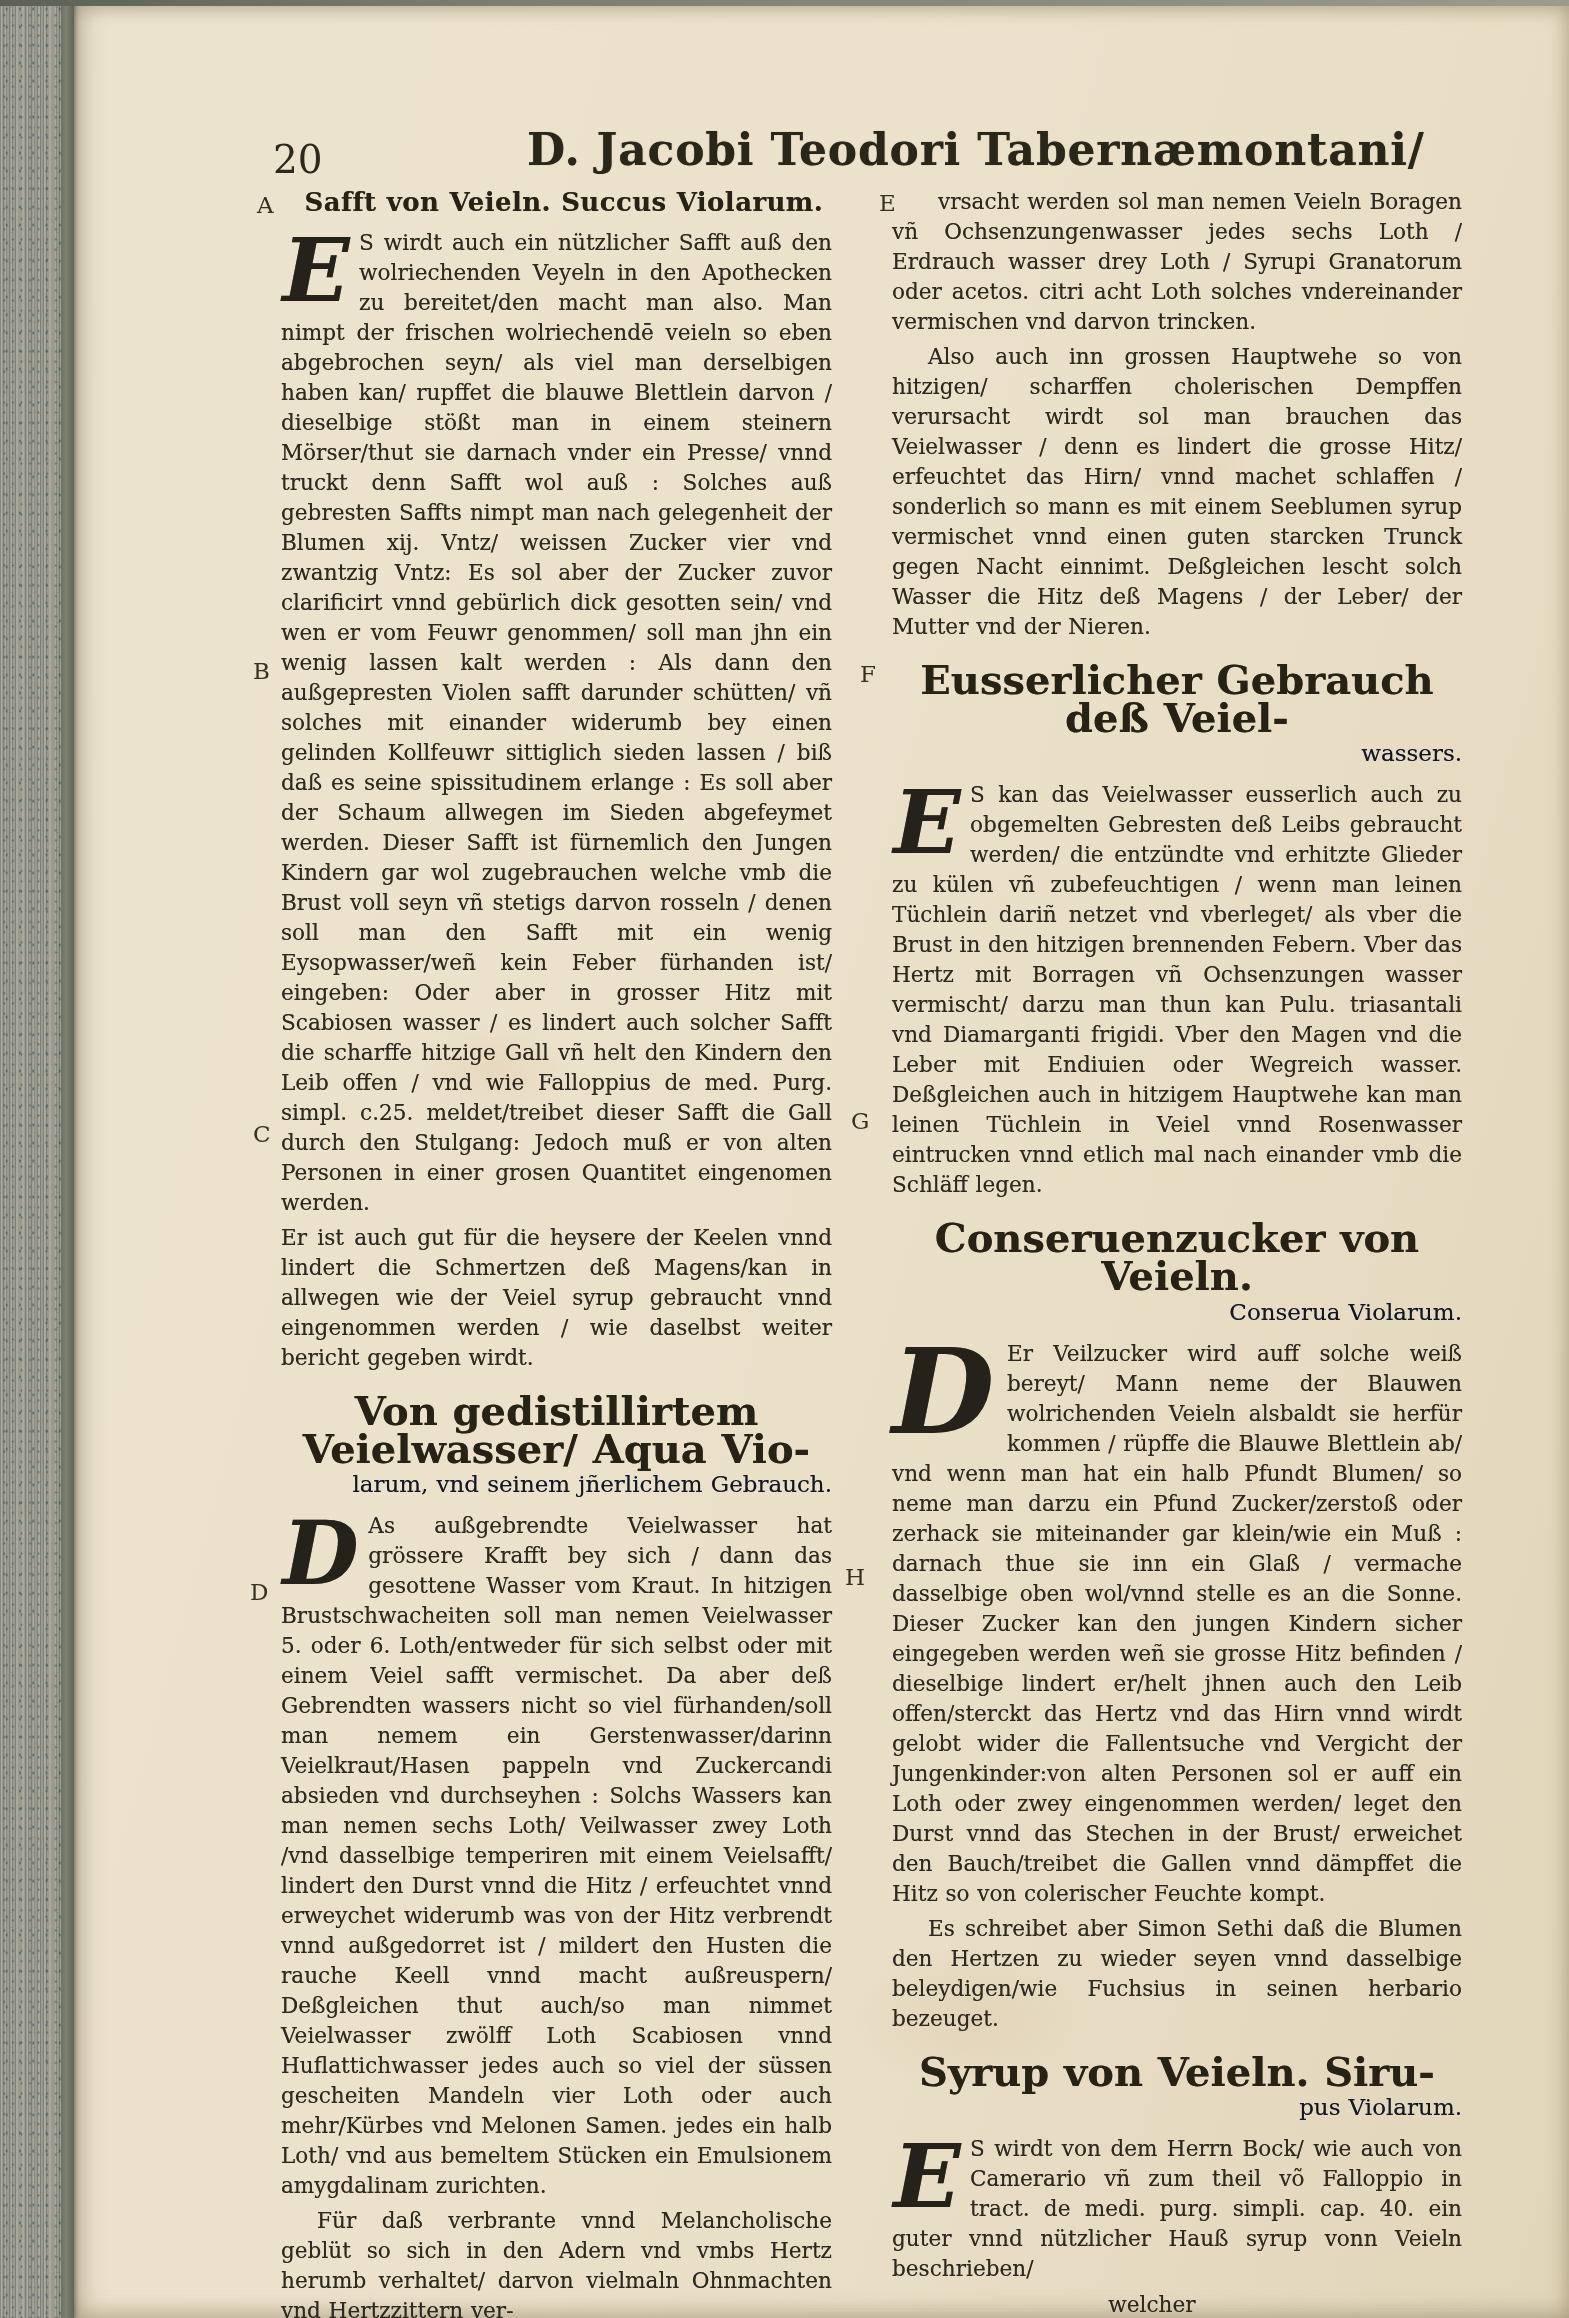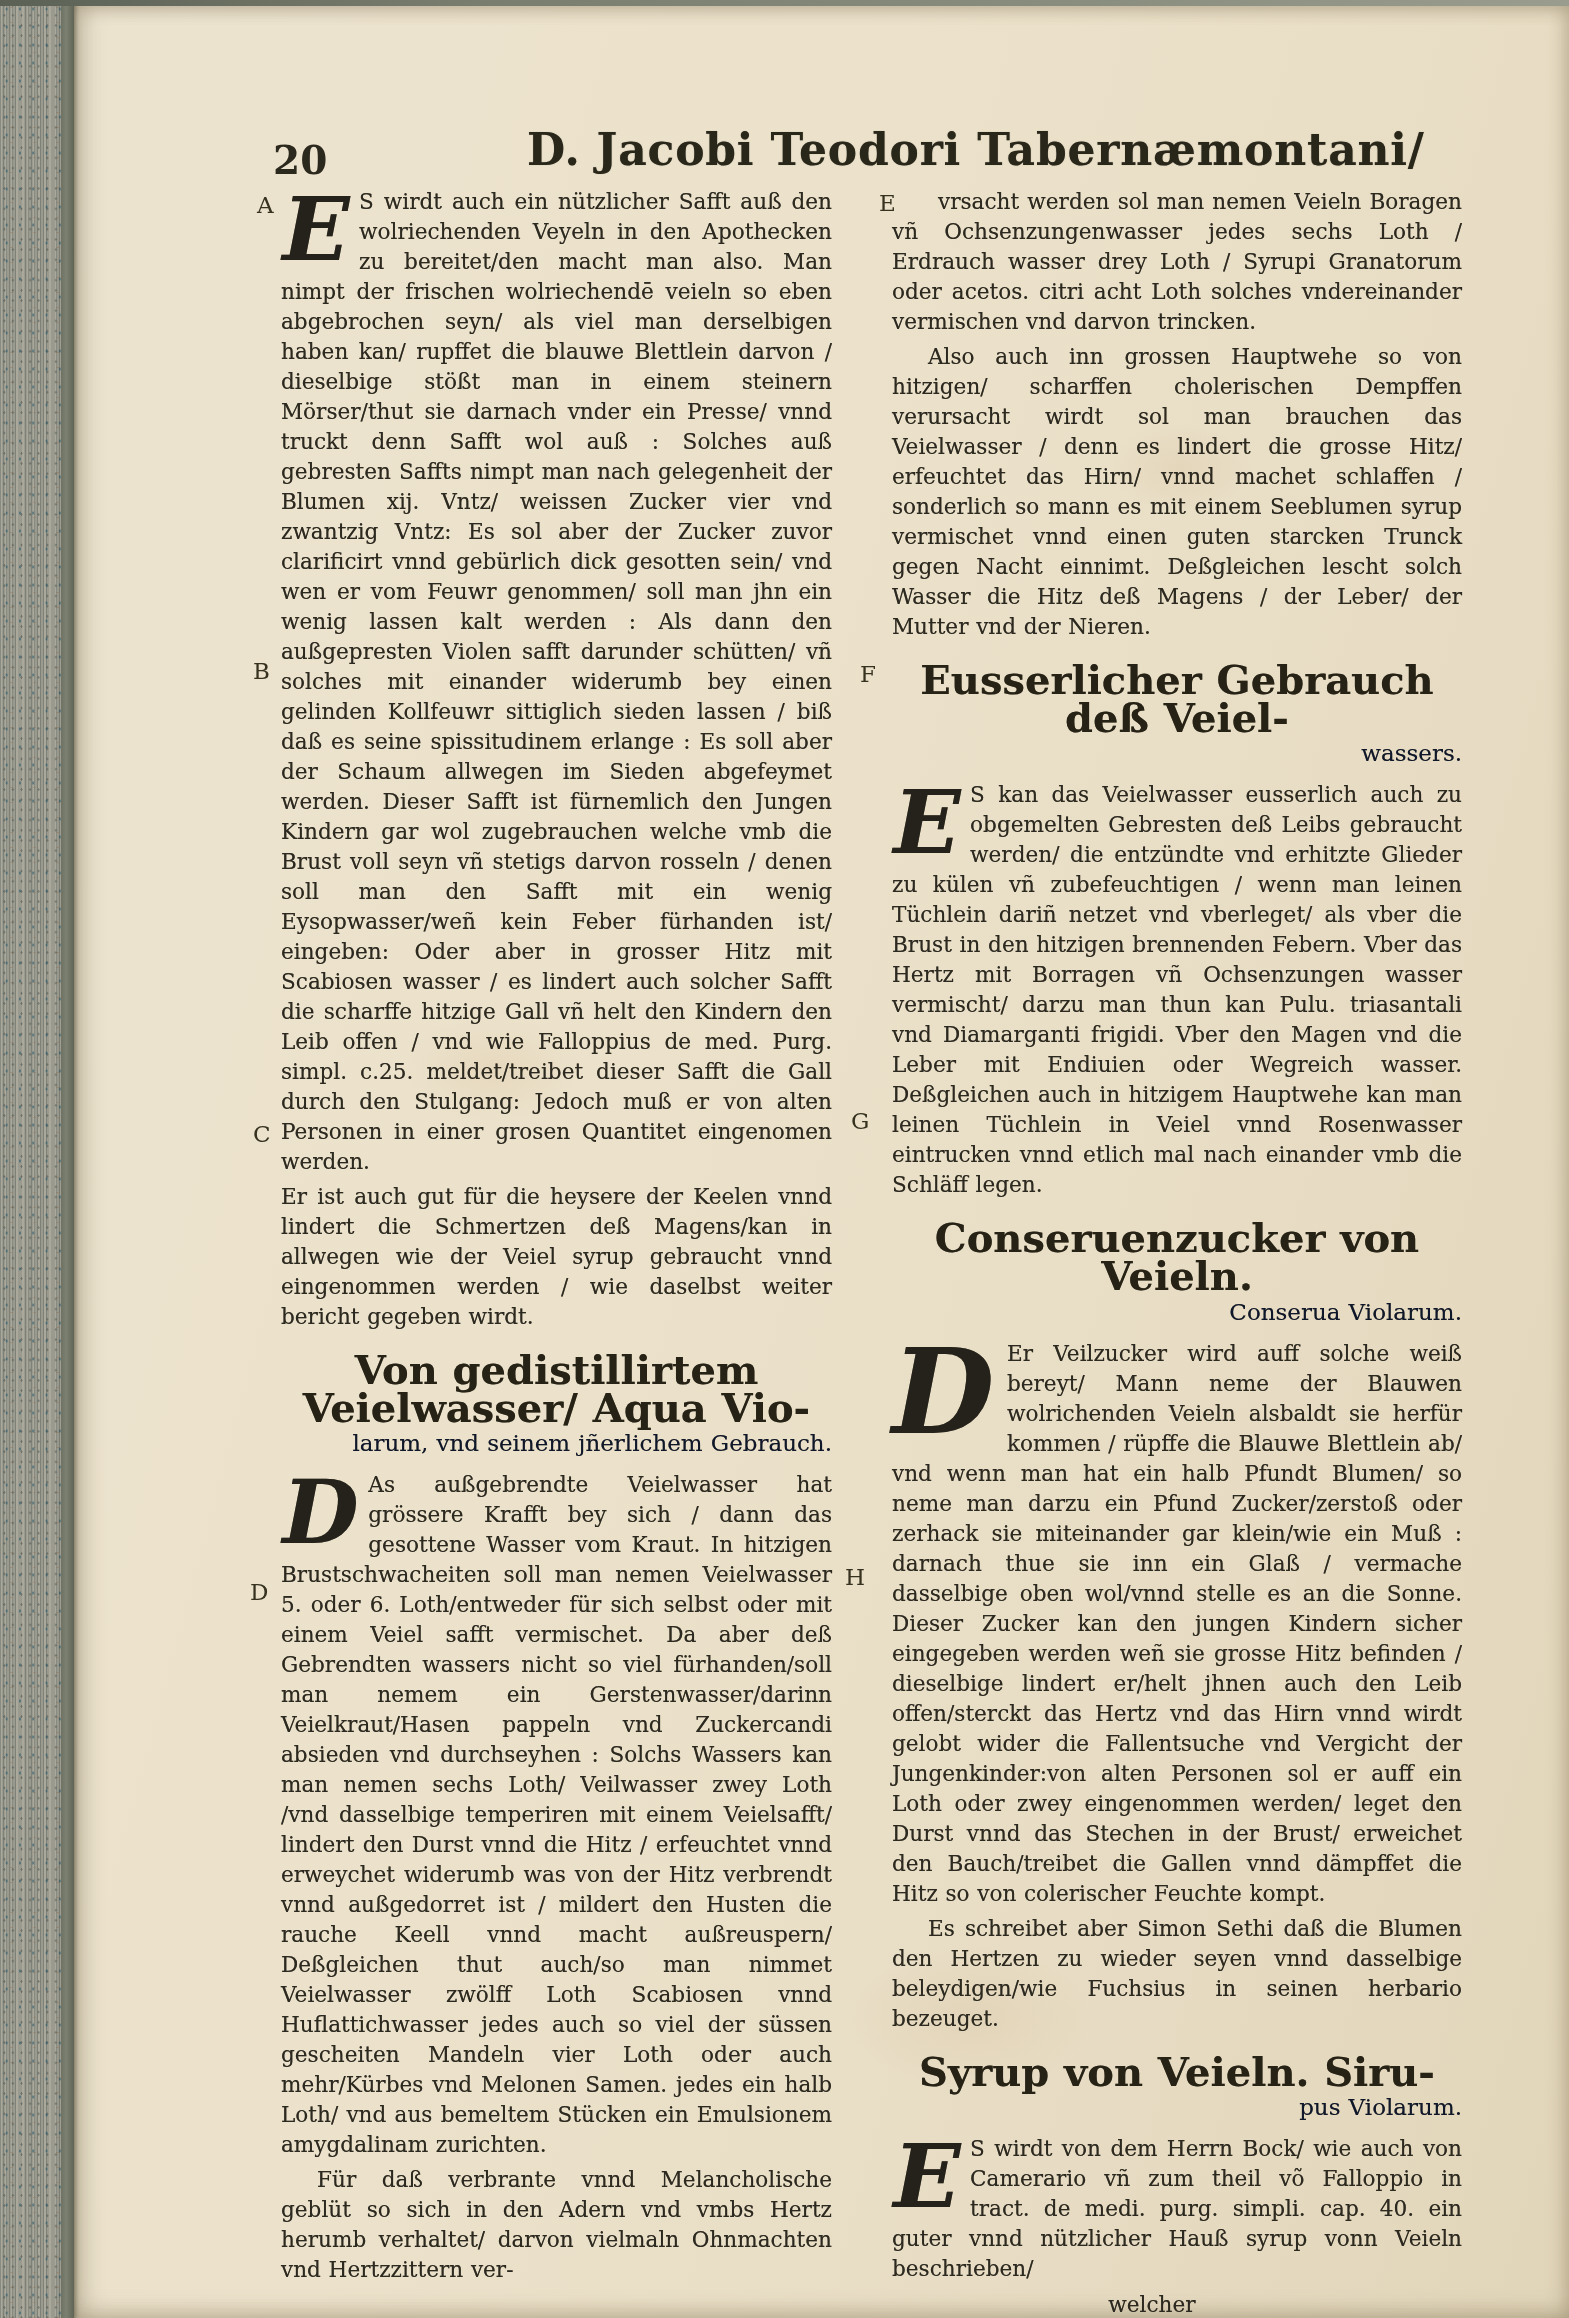--- a/index.html
+++ b/index.html
@@ -26,21 +26,21 @@
   .paper{position:absolute;left:74px;top:4.7px;width:1496px;height:2314px;
     background-color:#eae0ca;
     background-image:
       radial-gradient(ellipse 133px 78px at 28% 46%, rgba(190,150,95,.13), transparent 70%),
       radial-gradient(ellipse 102px 63px at 74% 20%, rgba(185,150,100,.12), transparent 70%),
       radial-gradient(ellipse 173px 102px at 60% 87%, rgba(180,140,90,.11), transparent 70%),
       linear-gradient(105deg,#ece3cf 0%,#ece2cb 40%,#e7dcc3 75%,#e1d5b9 100%);
     box-shadow:inset 12.6px 0 20.4px rgba(95,88,58,.22), inset -7.8px 0 17.3px rgba(110,95,60,.18),
                inset 0 -11px 20.4px rgba(120,105,70,.16), inset 0 7.8px 14px rgba(120,110,80,.12);}
 
-  .pageno{position:absolute;left:273px;top:137px;font-size:39px;font-weight:bold;color:#2b281d;}
+  .pageno{position:absolute;left:273px;top:137px;font-size:39px;font-weight:normal;color:#2b281d;}
   .running-title{position:absolute;left:527px;top:124px;font-size:44px;font-weight:bold;
     letter-spacing:0.8px;color:#29261a;text-shadow:0 0 0.8px rgba(40,35,20,.5);}
 
   .mletter{position:absolute;font-size:23px;color:#36321f;font-weight:normal;}
 
   .col{position:absolute;font-size:21.6px;line-height:30px;text-align:justify;
     color:#2c2920;text-shadow:0 0 0.5px rgba(45,40,25,.55);word-spacing:0.8px;}
   .col-left{left:281px;top:187px;width:551px;}
   .col-right{left:892px;top:187px;width:570px;}
 
@@ -77,20 +77,21 @@
   <div class="mletter" style="left:257px;top:192px;">A</div>
   <div class="mletter" style="left:253px;top:658px;">B</div>
   <div class="mletter" style="left:253px;top:1121px;">C</div>
   <div class="mletter" style="left:250px;top:1579px;">D</div>
   <div class="mletter" style="left:879px;top:190px;">E</div>
   <div class="mletter" style="left:860px;top:661px;">F</div>
   <div class="mletter" style="left:851px;top:1108px;">G</div>
   <div class="mletter" style="left:845px;top:1564px;">H</div>
 
   <div class="col col-left">
+    <div class="hsaft">Safft von Veieln. Succus Violarum.</div>
     <p><span class="ini">E</span><span>S wirdt auch ein nützlicher Safft auß den wolriechenden Veyeln in den Apothecken zu bereitet/den macht man also. Man nimpt der frischen wolriechendē veieln so eben abgebrochen seyn/ als viel man derselbigen haben kan/ rupffet die blauwe Blettlein darvon / dieselbige stößt man in einem steinern Mörser/thut sie darnach vnder ein Presse/ vnnd truckt denn Safft wol auß : Solches auß gebresten Saffts nimpt man nach gelegenheit der Blumen xij. Vntz/ weissen Zucker vier vnd zwantzig Vntz: Es sol aber der Zucker zuvor clarificirt vnnd gebürlich dick gesotten sein/ vnd wen er vom Feuwr genommen/ soll man jhn ein wenig lassen kalt werden : Als dann den außgepresten Violen safft darunder schütten/ vñ solches mit einander widerumb bey einen gelinden Kollfeuwr sittiglich sieden lassen / biß daß es seine spissitudinem erlange : Es soll aber der Schaum allwegen im Sieden abgefeymet werden. Dieser Safft ist fürnemlich den Jungen Kindern gar wol zugebrauchen welche vmb die Brust voll seyn vñ stetigs darvon rosseln / denen soll man den Safft mit ein wenig Eysopwasser/weñ kein Feber fürhanden ist/ eingeben: Oder aber in grosser Hitz mit Scabiosen wasser / es lindert auch solcher Safft die scharffe hitzige Gall vñ helt den Kindern den Leib offen / vnd wie Falloppius de med. Purg. simpl. c.25. meldet/treibet dieser Safft die Gall durch den Stulgang: Jedoch muß er von alten Personen in einer grosen Quantitet eingenomen werden.</span></p>
     <p>Er ist auch gut für die heysere der Keelen vnnd lindert die Schmertzen deß Magens/kan in allwegen wie der Veiel syrup gebraucht vnnd eingenommen werden / wie daselbst weiter bericht gegeben wirdt.</p>
     <div class="h1">Von gedistillirtem Veielwasser/ Aqua Vio-</div>
     <div class="h2">larum, vnd seinem jñerlichem Gebrauch.</div>
     <p><span class="ini">D</span><span>As außgebrendte Veielwasser hat grössere Krafft bey sich / dann das gesottene Wasser vom Kraut. In hitzigen Brustschwacheiten soll man nemen Veielwasser 5. oder 6. Loth/entweder für sich selbst oder mit einem Veiel safft vermischet. Da aber deß Gebrendten wassers nicht so viel fürhanden/soll man nemem ein Gerstenwasser/darinn Veielkraut/Hasen pappeln vnd Zuckercandi absieden vnd durchseyhen : Solchs Wassers kan man nemen sechs Loth/ Veilwasser zwey Loth /vnd dasselbige temperiren mit einem Veielsafft/ lindert den Durst vnnd die Hitz / erfeuchtet vnnd erweychet widerumb was von der Hitz verbrendt vnnd außgedorret ist / mildert den Husten die rauche Keell vnnd macht außreuspern/ Deßgleichen thut auch/so man nimmet Veielwasser zwölff Loth Scabiosen vnnd Huflattichwasser jedes auch so viel der süssen gescheiten Mandeln vier Loth oder auch mehr/Kürbes vnd Melonen Samen. jedes ein halb Loth/ vnd aus bemeltem Stücken ein Emulsionem amygdalinam zurichten.</span></p>
     <p class="indent">Für daß verbrante vnnd Melancholische geblüt so sich in den Adern vnd vmbs Hertz herumb verhaltet/ darvon vielmaln Ohnmachten vnd Hertzzittern ver-</p>
   </div>
 
   <div class="col col-right">
     <p class="cont">vrsacht werden sol man nemen Veieln Boragen vñ Ochsenzungenwasser jedes sechs Loth / Erdrauch wasser drey Loth / Syrupi Granatorum oder acetos. citri acht Loth solches vndereinander vermischen vnd darvon trincken.</p>

